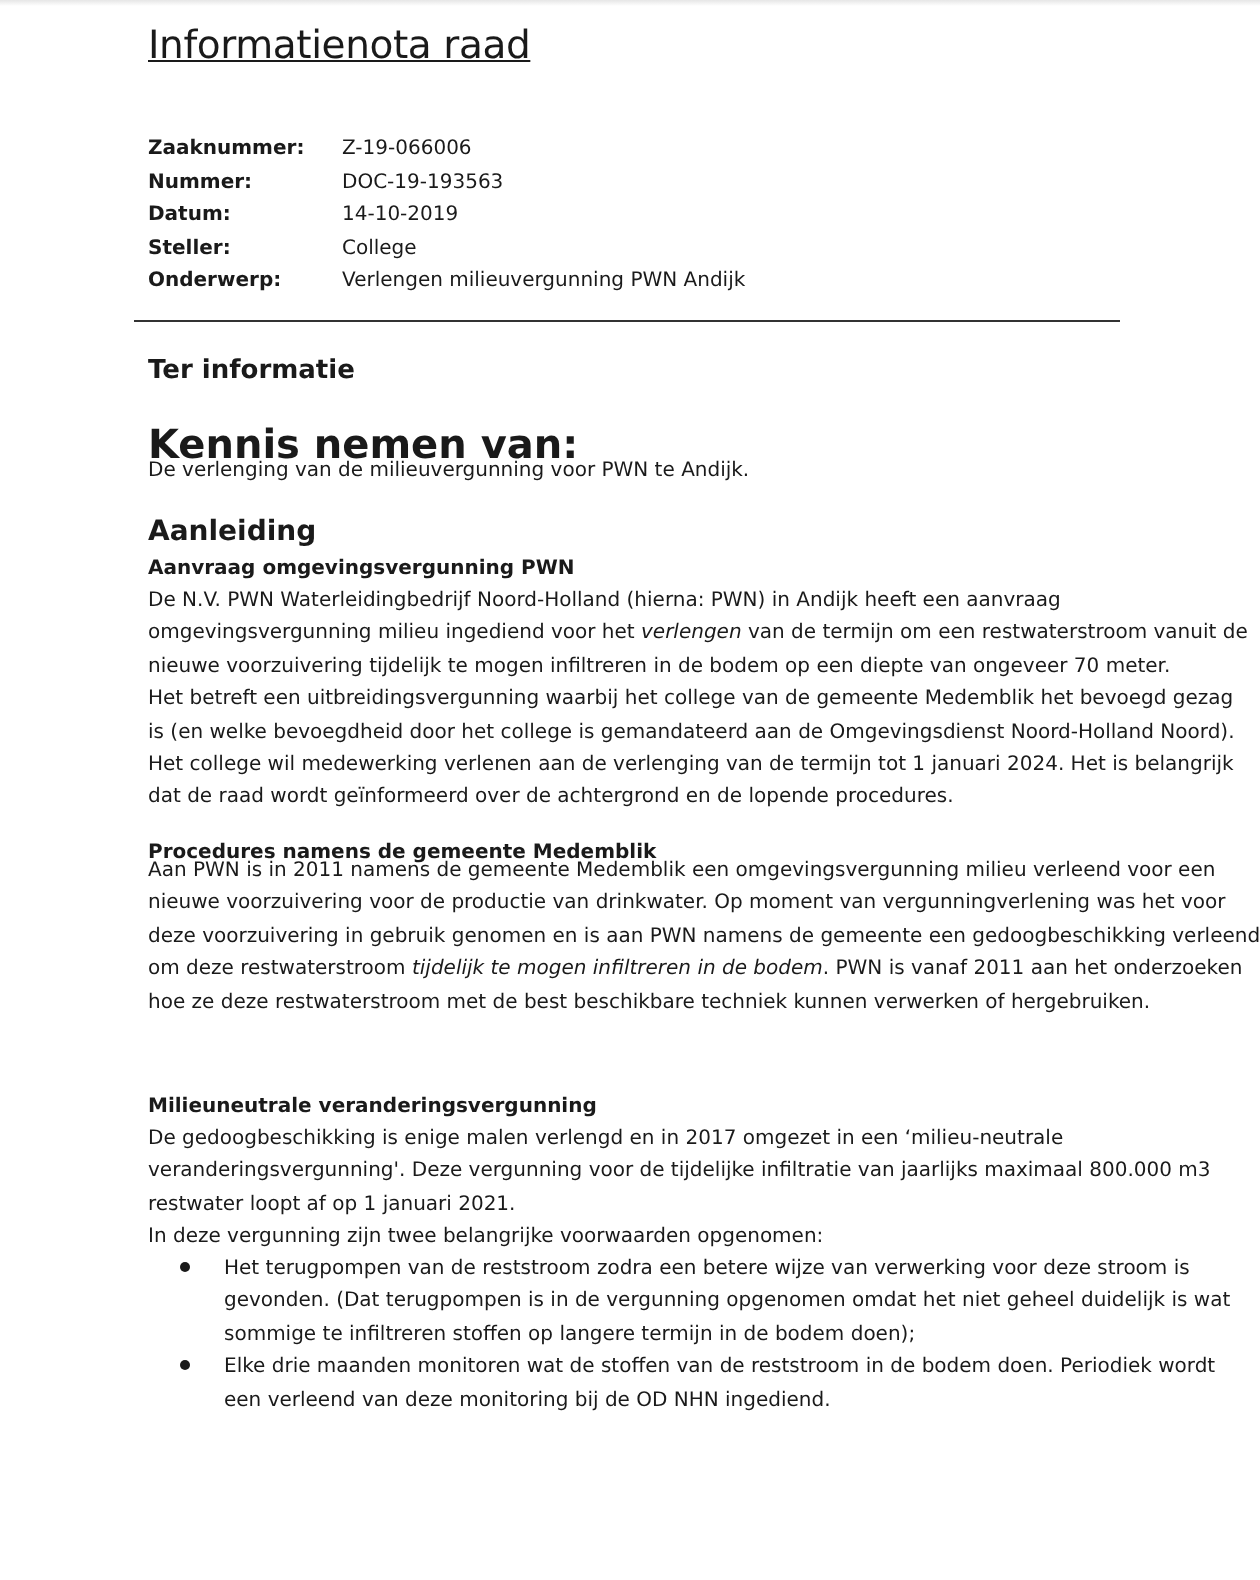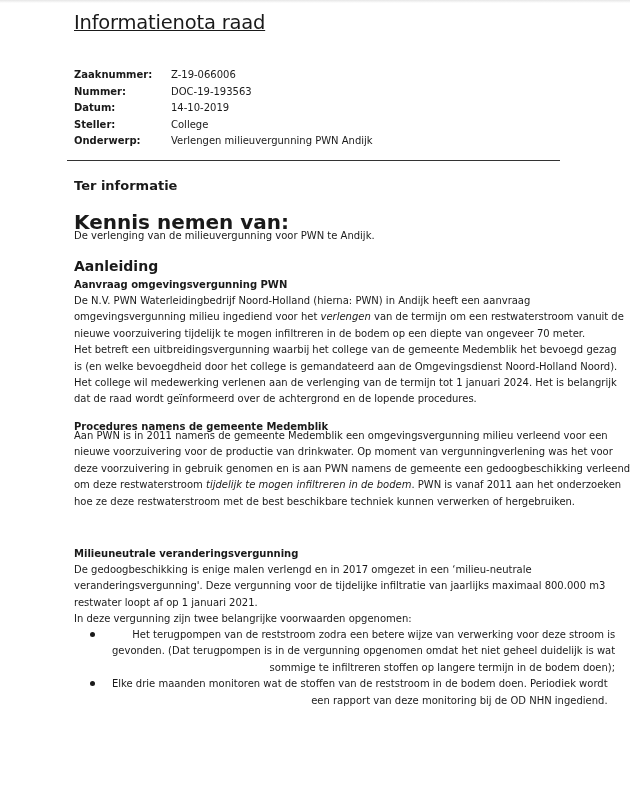--- a/index.html
+++ b/index.html
@@ -13,21 +13,21 @@
     .title { position: absolute; left: 0; top: 11px; font-size: 19.5px; font-weight: normal;
       letter-spacing: -0.2px; white-space: nowrap; text-decoration: underline; }
     .meta { position: absolute; left: 0; top: 67px; font-size: 10px; line-height: 16.5px; }
     .meta-row { display: flex; white-space: nowrap; }
     .meta-key { width: 97px; font-weight: bold; }
     .rule { position: absolute; left: -7px; top: 160px; width: 493px; height: 1px; background: #333; }
     .sec-h { position: absolute; left: 0; font-size: 13px; font-weight: bold; white-space: nowrap; }
     .sub-h { position: absolute; left: 0; font-size: 10px; font-weight: bold; white-space: nowrap; }
     .para { position: absolute; left: 0; font-size: 10px; line-height: 16.4px; white-space: nowrap; }
     .para i { font-style: italic; }
-    .bullets { position: absolute; left: 0; font-size: 10px; line-height: 16.4px; text-align: right; }
+    .bullets { position: absolute; left: 0; font-size: 10px; line-height: 16.4px; }
     .bullet { display: flex; white-space: nowrap; }
     .bullet-dot { width: 38px; text-align: right; padding-right: 0px; box-sizing: border-box; }
     .bullet-dot span { display: inline-block; width: 5px; height: 5px; border-radius: 50%;
       background: #1a1a1a; margin-right: 17px; vertical-align: middle; margin-top: -2px; }
   </style>
 </head>
 <body>
 
 <div class="topshade"></div>
 
@@ -99,17 +99,17 @@
       <div>
         <div>Het terugpompen van de reststroom zodra een betere wijze van verwerking voor deze stroom is</div>
         <div>gevonden. (Dat terugpompen is in de vergunning opgenomen omdat het niet geheel duidelijk is wat</div>
         <div>sommige te infiltreren stoffen op langere termijn in de bodem doen);</div>
       </div>
     </div>
     <div class="bullet">
       <div class="bullet-dot"><span></span></div>
       <div>
         <div>Elke drie maanden monitoren wat de stoffen van de reststroom in de bodem doen. Periodiek wordt</div>
-        <div>een rapport van deze monitoring bij de OD NHN ingediend.</div>
+        <div>een verleend van deze monitoring bij de OD NHN ingediend.</div>
       </div>
     </div>
   </div>
 </div>
 
 </body></html>

